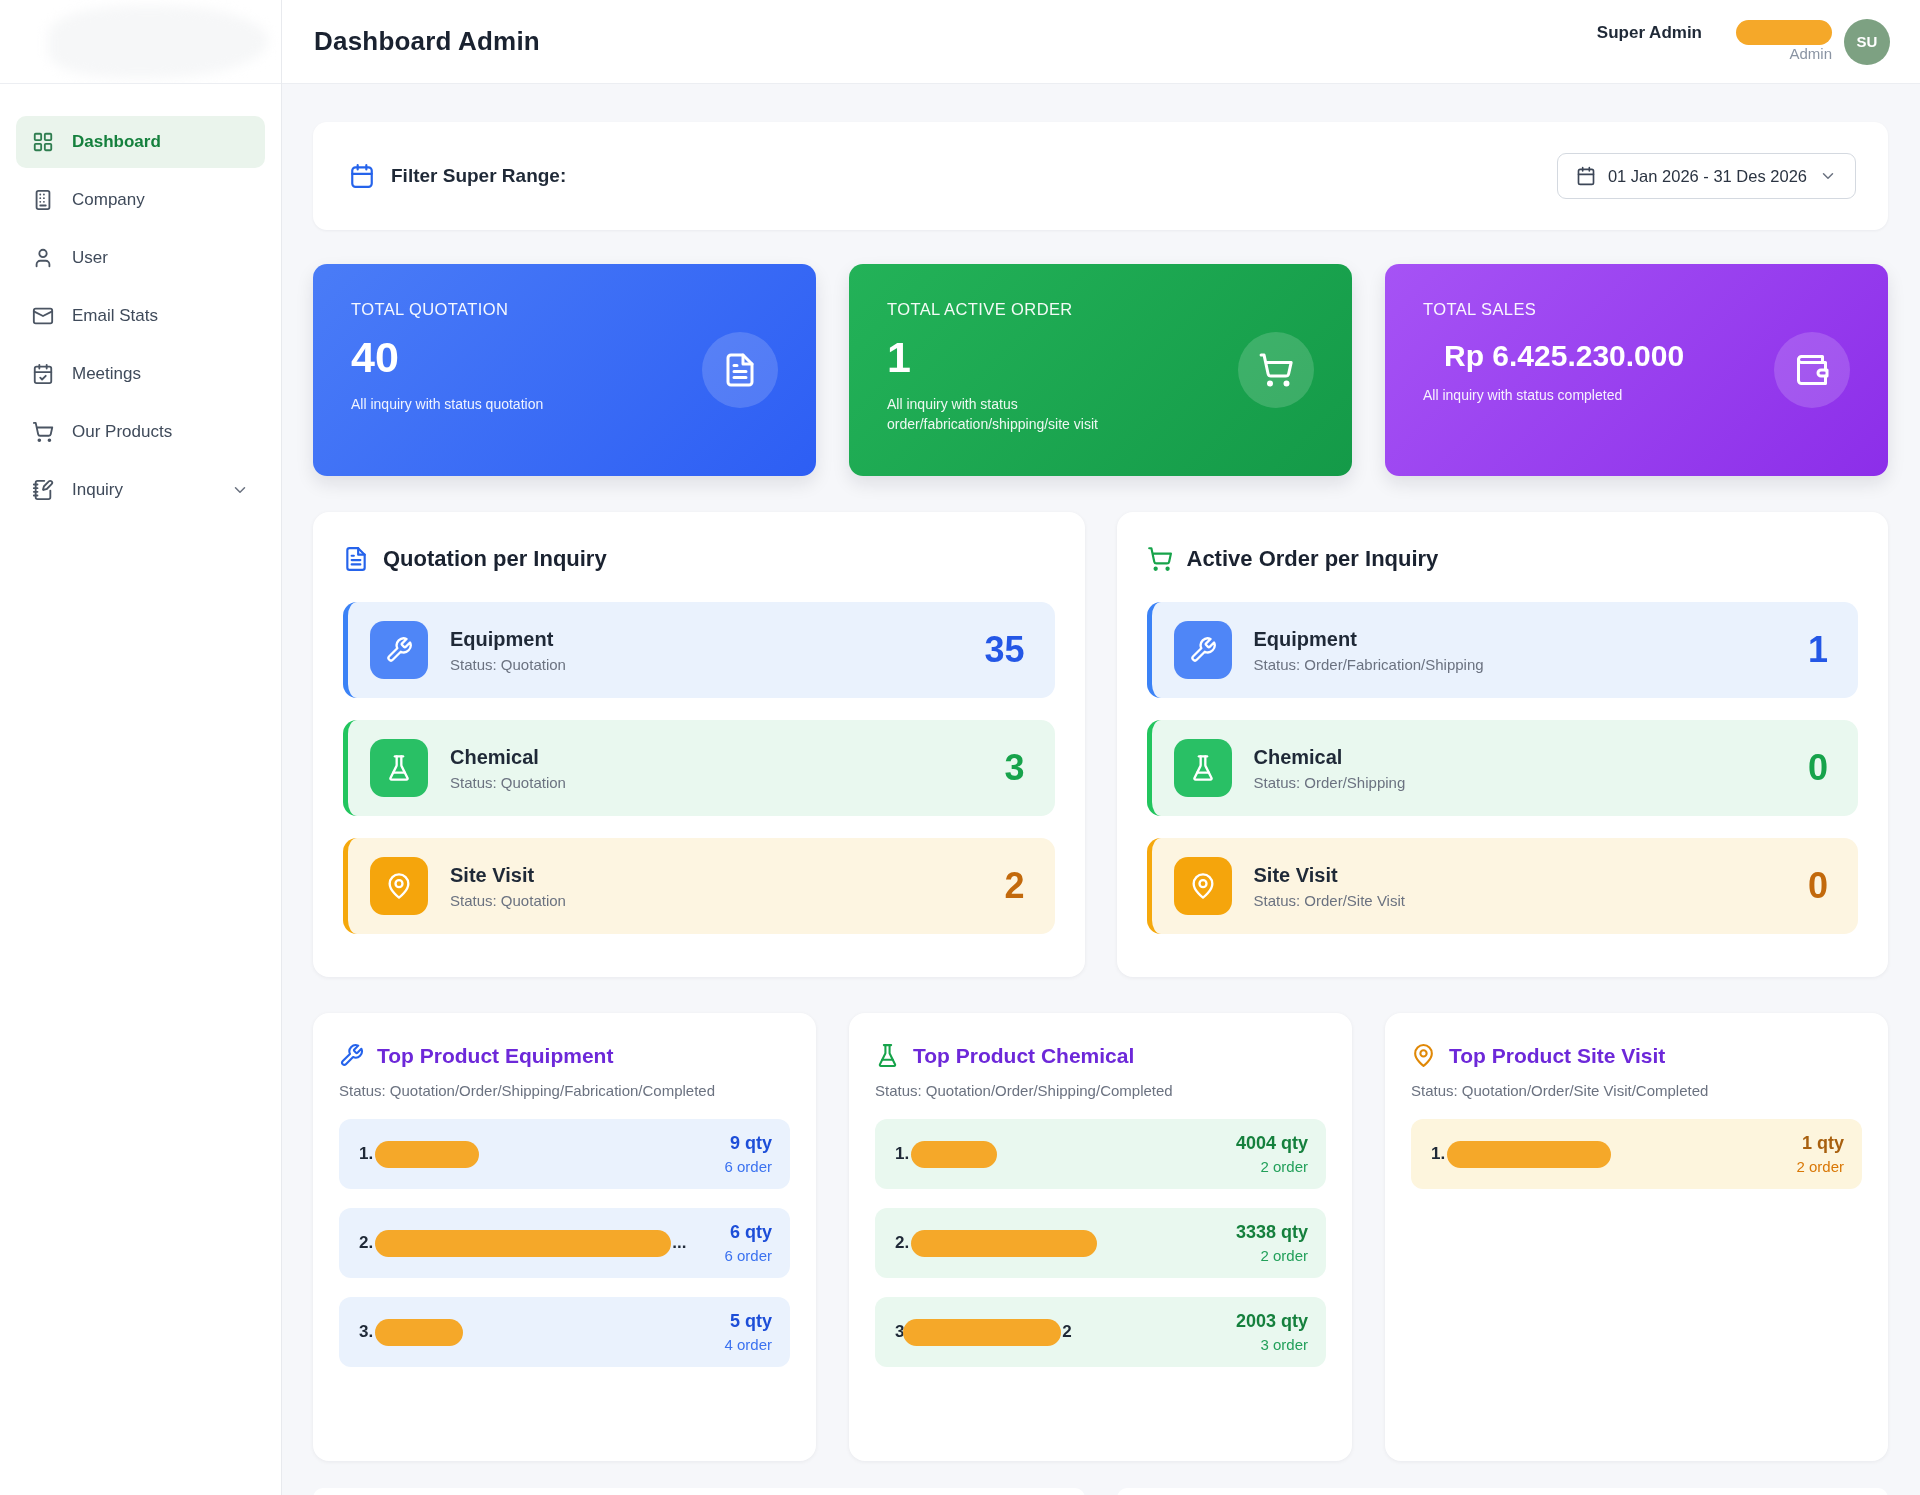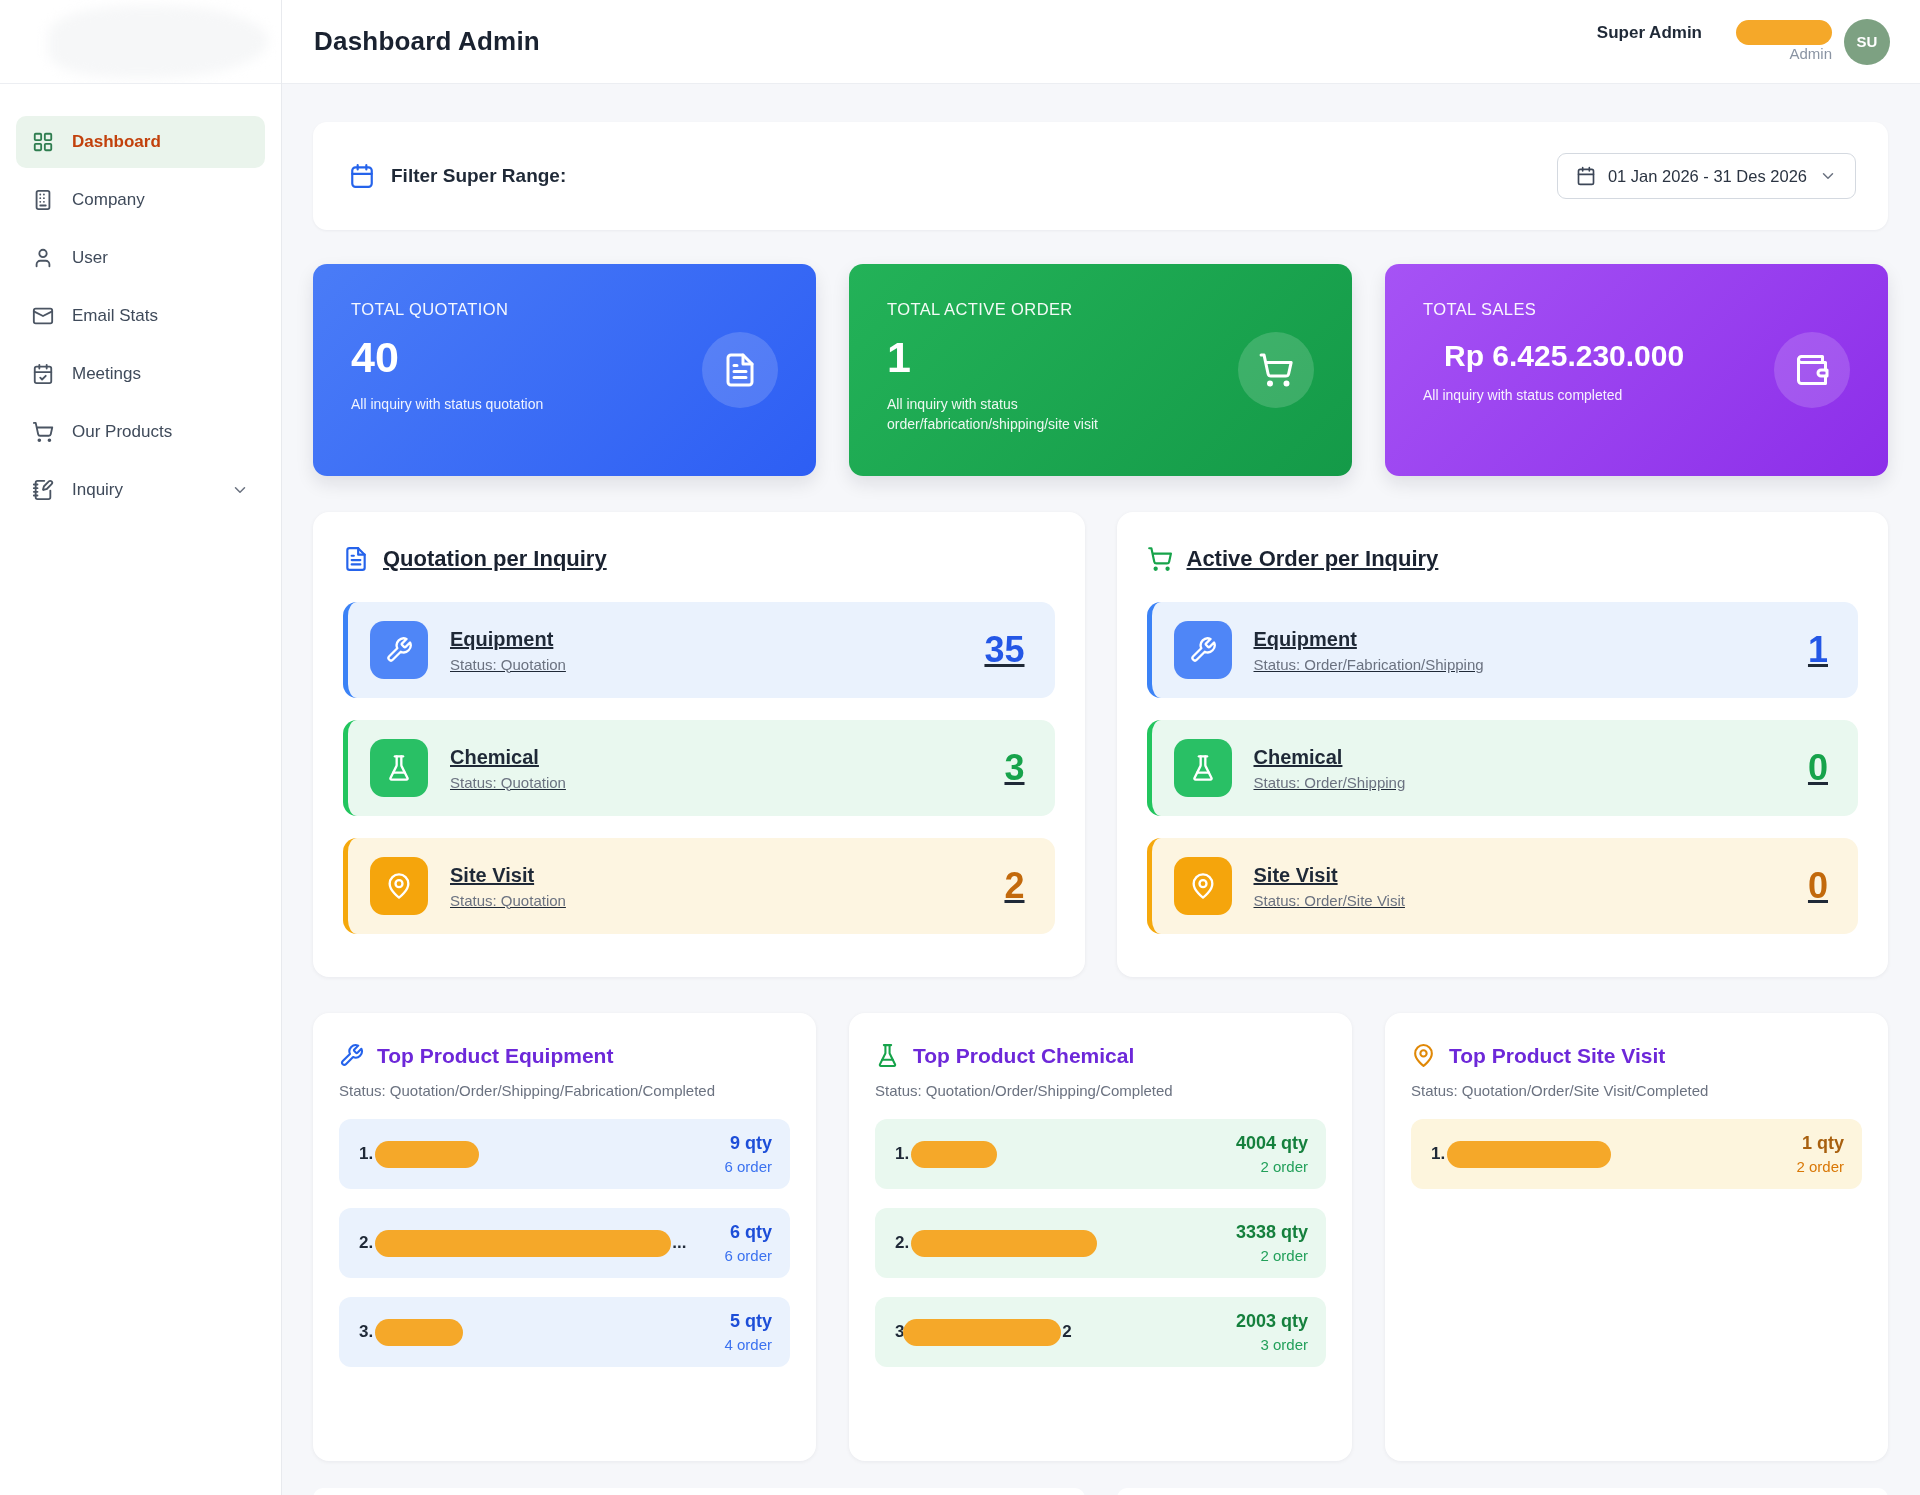--- a/index.html
+++ b/index.html
@@ -21,21 +21,21 @@
     background:#f6f7f8; border-radius:45% 55% 60% 40%; filter:blur(6px);
   }
   .menu { padding:26px 0 0 0; }
   .menu-item {
     display:flex; align-items:center; gap:18px;
     height:52px; margin:6px 16px; padding:0 16px;
     border-radius:10px; cursor:pointer;
     color:#3f4a5a; font-size:17px;
   }
   .menu-item .mi-icon { width:22px; height:22px; color:#4b5563; flex:0 0 auto; }
-  .menu-item.active { background:#eaf4ec; color:#c2410c; font-weight:600; }
+  .menu-item.active { background:#eaf4ec; color:#15803d; font-weight:600; }
   .menu-item.active .mi-icon { color:#2e7d4f; }
   .menu-item .chev { margin-left:auto; width:18px; height:18px; color:#6b7280; }
 
   
   .topbar {
     position:fixed; left:282px; top:0; right:0; height:84px;
     background:#ffffff; border-bottom:1px solid #eceef2;
     display:flex; align-items:center; padding:0 30px 0 32px; z-index:4;
   }
   .page-title { font-size:26px; font-weight:700; color:#1a2230; letter-spacing:.2px; }
@@ -85,21 +85,21 @@
   .stat-value.small { font-size:30px; margin-top:20px;margin-left:21px; }
   .stat-sub { font-size:14px; color:rgba(255,255,255,.92); margin-top:12px; max-width:310px; line-height:1.45; }
   .stat-icon-circle {
     position:absolute; right:38px; top:50%; transform:translateY(-50%);
     width:76px; height:76px; border-radius:50%; background:rgba(255,255,255,.16);
     display:flex; align-items:center; justify-content:center;
   }
   .stat-icon-circle svg { width:36px; height:36px; color:#ffffff; }
 
   
-  .panels-row { display:grid; grid-template-columns:repeat(2,1fr); gap:32px; margin-bottom:36px;text-decoration:underline; }
+  .panels-row { display:grid; grid-template-columns:repeat(2,1fr); gap:32px; margin-bottom:36px; }
   .panel {
     background:#ffffff; border-radius:16px; padding:34px 30px 30px 30px;
     box-shadow:0 1px 4px rgba(16,24,40,.06); height:465px;
   }
   .panel-title-row { display:flex; align-items:center; gap:14px; margin-bottom:30px; }
   .panel-title-row svg { width:26px; height:26px; }
   .panel-title { font-size:22px; font-weight:700; color:#1a2230; }
   .icolor-blue { color:#2563eb; } .icolor-green { color:#16a34a; } .icolor-orange { color:#e08806; }
 
   .inq-row {

